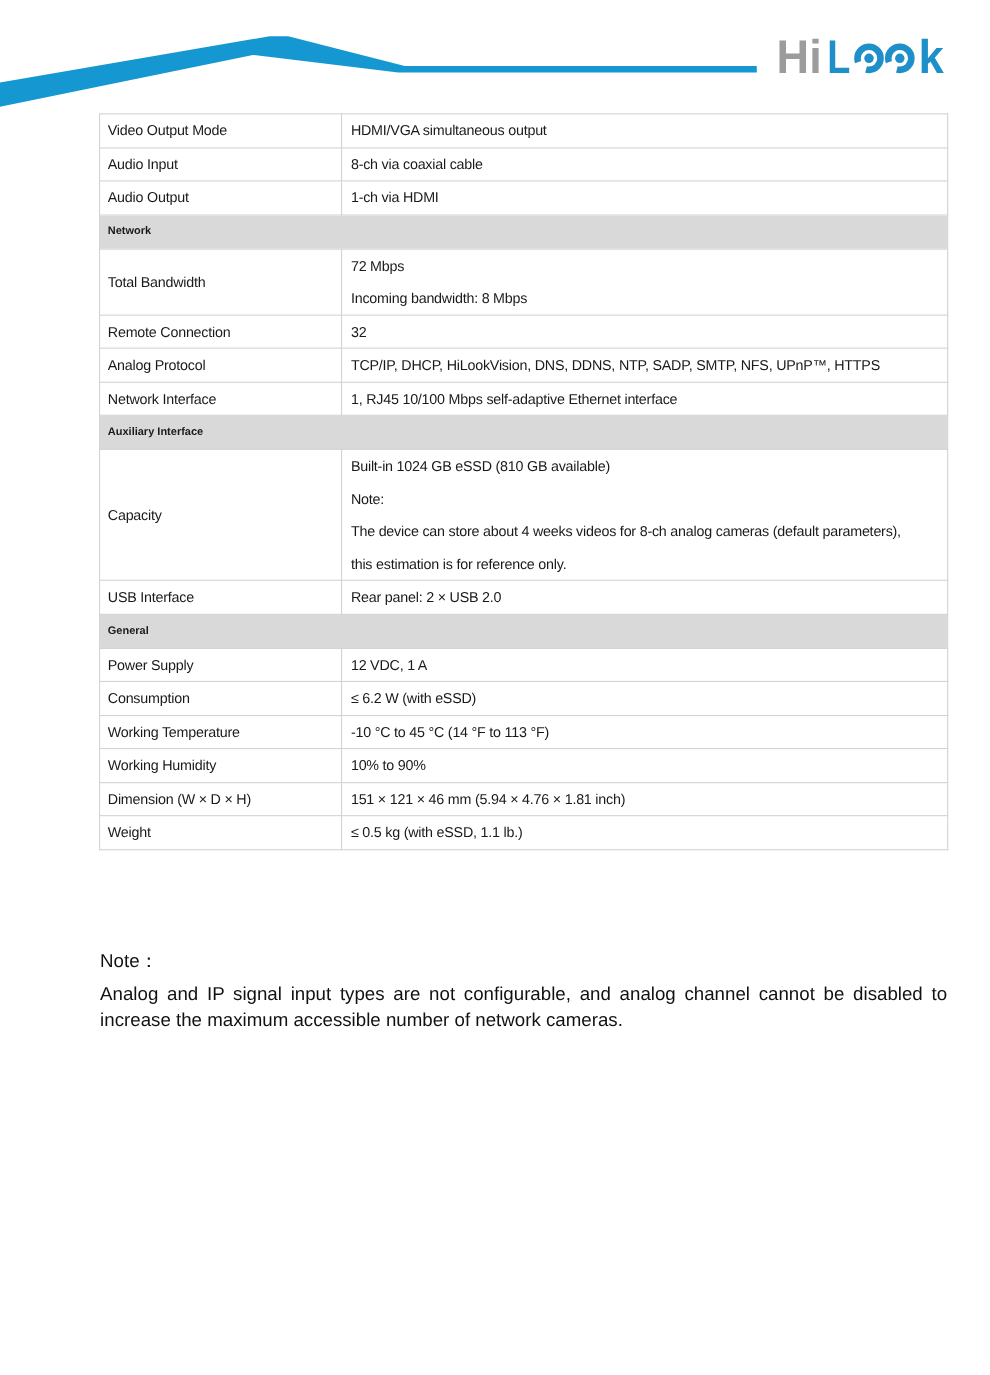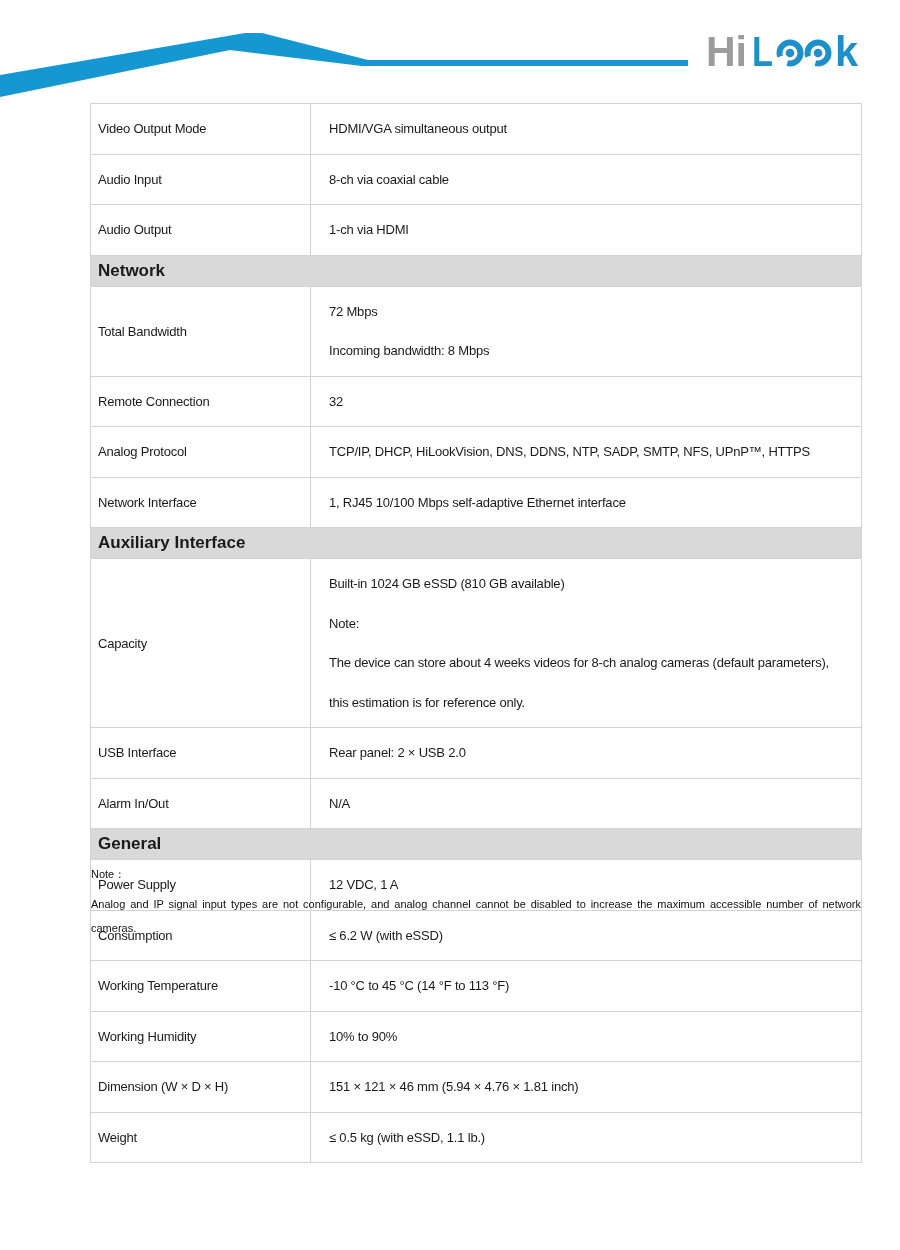--- a/index.html
+++ b/index.html
@@ -33,36 +33,36 @@
     letter-spacing: -0.2px;
     padding-left: 44px;
   }
   table.spec td {
     border: 1px solid var(--border);
     vertical-align: middle;
     overflow: hidden;
   }
   td.label { padding: 0 4px 0 7px; }
   td.value { padding: 0 4px 0 8px; }
-  table.spec td p { margin: 10px; line-height: 29.5px; }
+  table.spec td p { margin: 0; line-height: 29.5px; }
   td.section {
     background: var(--header-bg);
     font-weight: bold;
-    font-size: 17px;
+    font-size: 10px;
     letter-spacing: 0;
     height: 30px;
     line-height: 30px;
     padding: 0 7px;
   }
 
   .note {
     position: absolute;
     left: 91px; top: 862px;
     width: 770px;
-    font-size: 11px;
+    font-size: 17px;
     color: #111;
   }
   .note-title { line-height: 24px; margin-bottom: 6px; }
   .note-body { line-height: 24px; text-align: justify; }
 </style>
 </head>
 <body>
 
 <svg class="swoosh" width="900" height="110" viewBox="0 0 900 110" aria-hidden="true">
   <polygon fill="var(--brand)" points="0,75 245,33 262,33 368,60 688,60 688,66 362,66 230,50 0,97"></polygon>
@@ -146,26 +146,20 @@
           <p>this estimation is for reference only.</p>
         </td>
       </tr>
       <tr>
         <td class="label">USB Interface</td>
         <td class="value">
           <p>Rear panel: 2 × USB 2.0</p>
         </td>
       </tr>
       <tr>
-        <td class="label">Alarm In/Out</td>
-        <td class="value">
-          <p>N/A</p>
-        </td>
-      </tr>
-      <tr>
         <td colspan="2" class="section">General</td>
       </tr>
       <tr>
         <td class="label">Power Supply</td>
         <td class="value">
           <p>12 VDC, 1 A</p>
         </td>
       </tr>
       <tr>
         <td class="label">Consumption</td>

